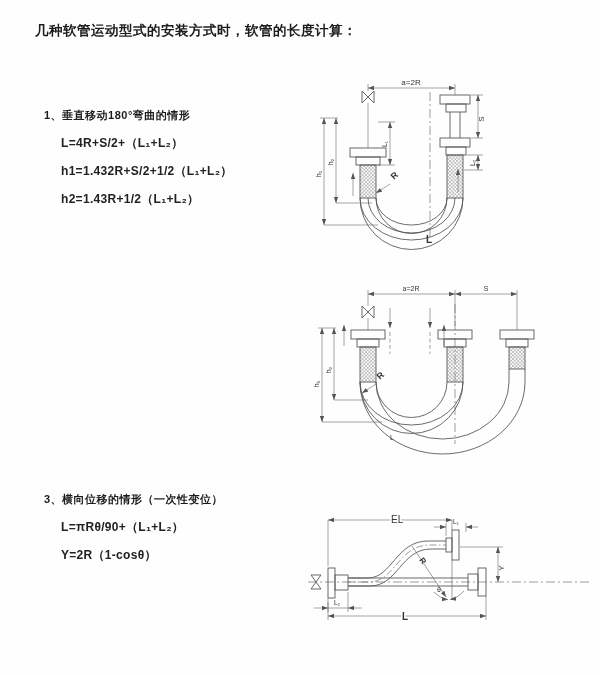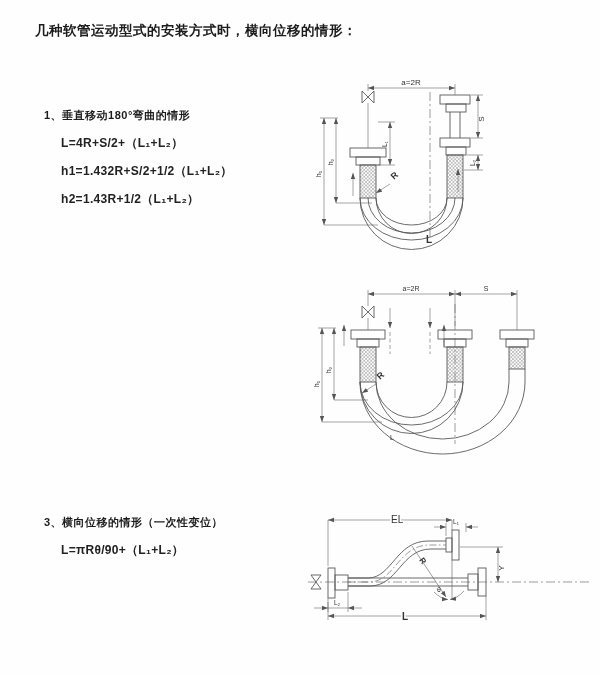--- a/index.html
+++ b/index.html
@@ -5,45 +5,46 @@
   html,body{margin:0;padding:0;background:#e8e8e8;}
   .page{position:relative;width:600px;height:675px;background:#fefefe;overflow:hidden;
         font-family:"Liberation Sans","DejaVu Sans",sans-serif;color:#1c1c1c;}
   .title{position:absolute;left:35px;top:22px;font-size:13.5px;font-weight:700;letter-spacing:.5px;}
   .sec{position:absolute;left:44px;}
   .sec .heading{font-size:11px;font-weight:700;letter-spacing:.5px;margin-bottom:11px;white-space:nowrap;}
   .sec .formula{font-size:12px;font-weight:700;color:#222;letter-spacing:.3px;
                 padding-left:17px;margin-bottom:10px;line-height:18px;white-space:nowrap;}
   .sec1{top:108px;}
   .sec2{top:302px;}
-  .sec3{top:515px;}
+  .sec3{top:492px;}
   .diag{position:absolute;}
   .d1{left:310px;top:70px;}
   .d2{left:310px;top:282px;}
   .d3{left:300px;top:498px;}
   svg text{fill:#333;font-family:"Liberation Sans","DejaVu Sans",sans-serif;}
 </style>
 </head>
 <body>
 
 <div class="page">
 
-  <div class="title">几种软管运动型式的安装方式时，横向位移的情形：</div>
+  <div class="title">几种软管运动型式的安装方式时，软管的长度计算：</div>
 
   <div class="sec sec1">
     <div class="heading">1、垂直移动180°弯曲的情形</div>
     <div class="formula">L=4R+S/2+（L₁+L₂）</div>
     <div class="formula">h1=1.432R+S/2+1/2（L₁+L₂）</div>
     <div class="formula">h2=1.43R+1/2（L₁+L₂）</div>
   </div>
 
 
   <div class="sec sec3">
     <div class="heading">3、横向位移的情形（一次性变位）</div>
     <div class="formula">L=πRθ/90+（L₁+L₂）</div>
+    <div class="formula">Y=2R（1-cosθ）</div>
   </div>
 
   <svg class="diag d1" width="280" height="190" viewBox="0 0 280 190">
     <defs>
       <pattern id="ht1" width="3.5" height="3.5" patternUnits="userSpaceOnUse">
         <path d="M0 3.5 L3.5 0 M0 0 L3.5 3.5" stroke="#8a8a8a" stroke-width="0.5"></path>
       </pattern>
       <marker id="ar1" markerWidth="7" markerHeight="5" refX="6" refY="2.2" orient="auto-start-reverse" markerUnits="userSpaceOnUse">
         <path d="M0 0 L6 2.2 L0 4.4 Z" fill="#555"></path>
       </marker>

